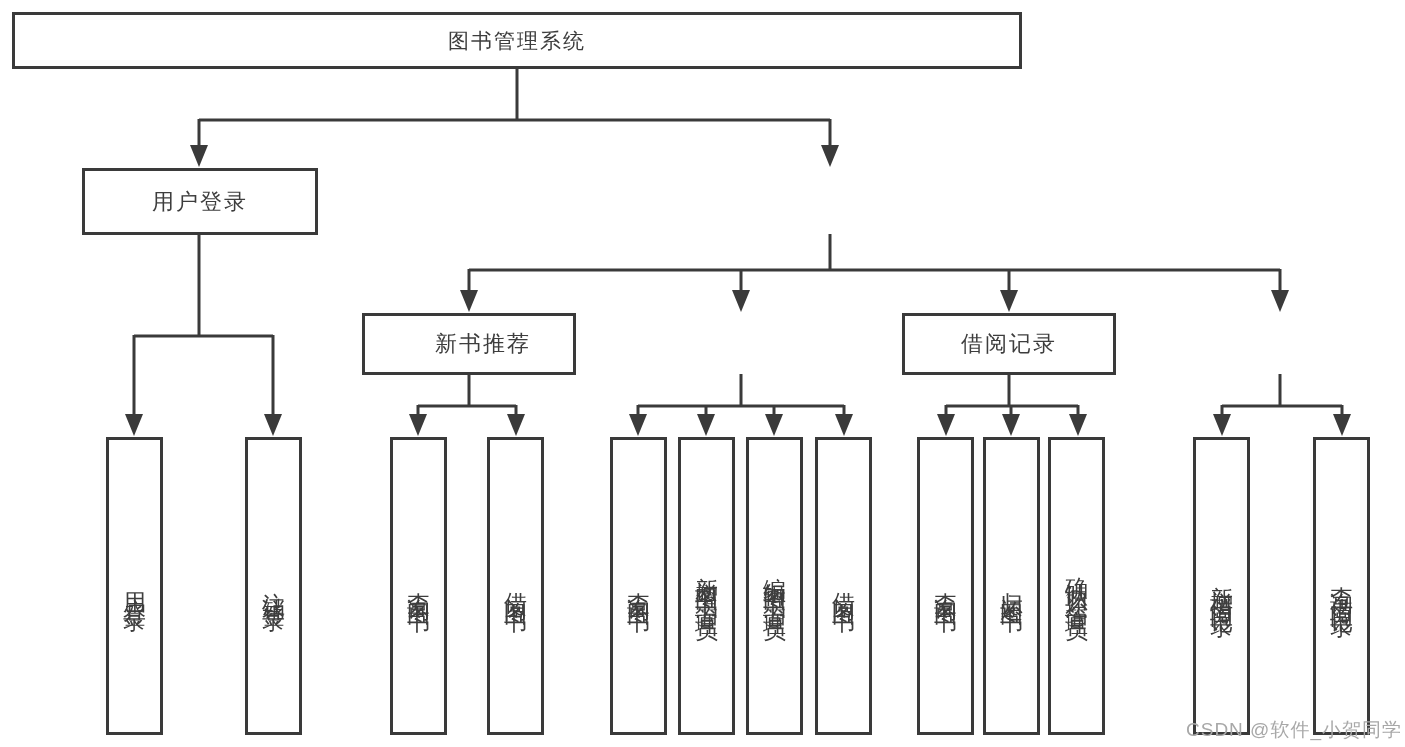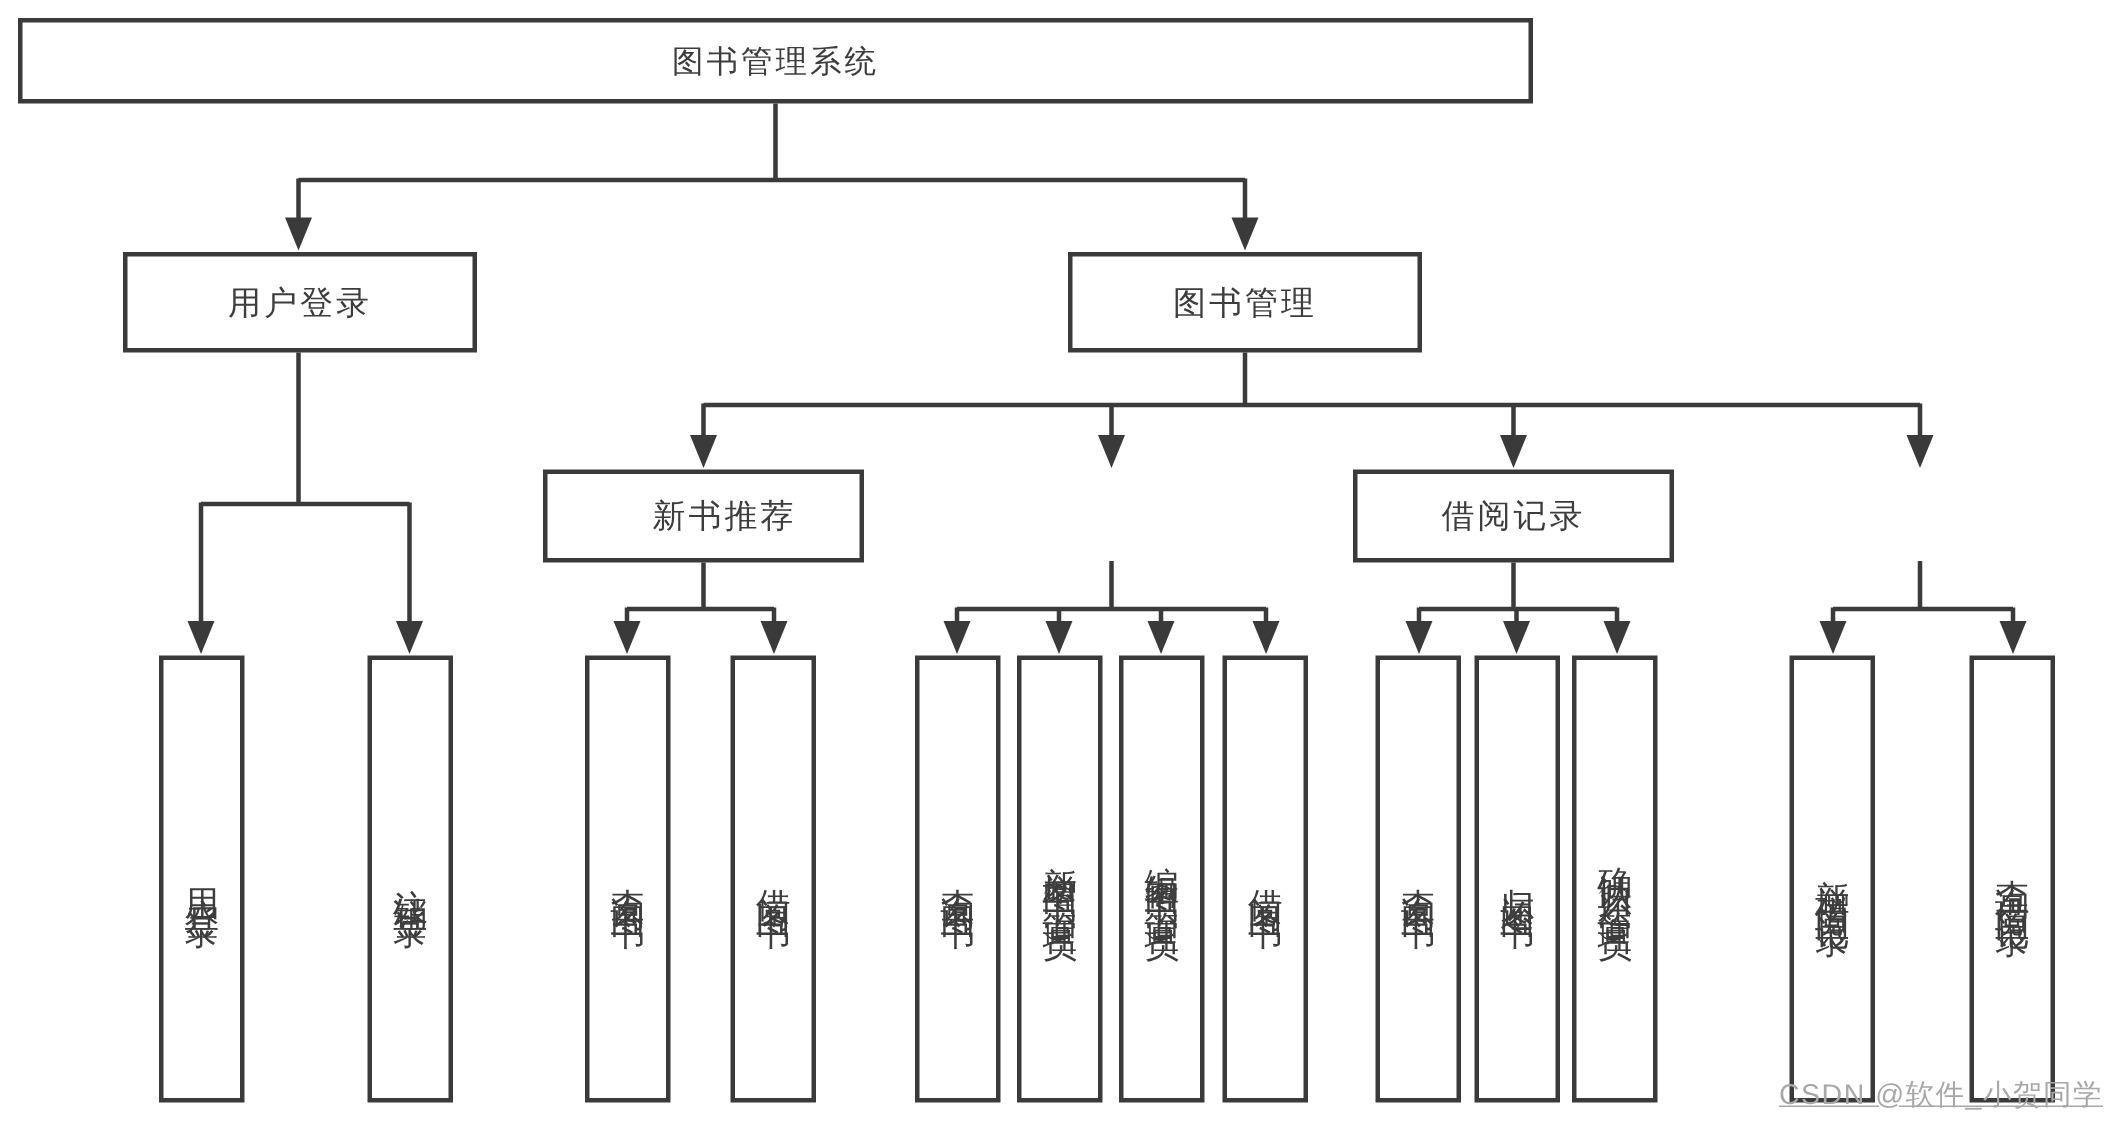--- a/index.html
+++ b/index.html
@@ -69,21 +69,20 @@
   .f12 { left: 1193px; }
   .f13 { left: 1313px; }
   .watermark {
     position: absolute;
     left: 1186px;
     top: 717px;
     font-size: 19px;
     letter-spacing: 1px;
     color: #a8a8a8;
     white-space: nowrap;
-    text-decoration: underline;
   }
 </style>
 </head>
 <body>
 
 <div class="canvas">
 
   <svg class="connectors" viewBox="0 0 1405 747" xmlns="http://www.w3.org/2000/svg">
     <g stroke="#3a3a3a" stroke-width="3" fill="none">
 
@@ -127,23 +126,20 @@
     </g>
   </svg>
 
   <div class="node node-h node-root b-root">
     <span>图书管理系统</span>
   </div>
 
   <div class="node node-h b-l2a">
     <span>用户登录</span>
   </div>
-  <div class="node node-h b-l2b">
-    <span>图书管理</span>
-  </div>
 
   <div class="node node-h b-l3a">
     <span>新书推荐</span>
   </div>
   <div class="node node-h b-l3c">
     <span>借阅记录</span>
   </div>
 
   <div class="node node-v leaf f1">
     <span>用户登录</span>

